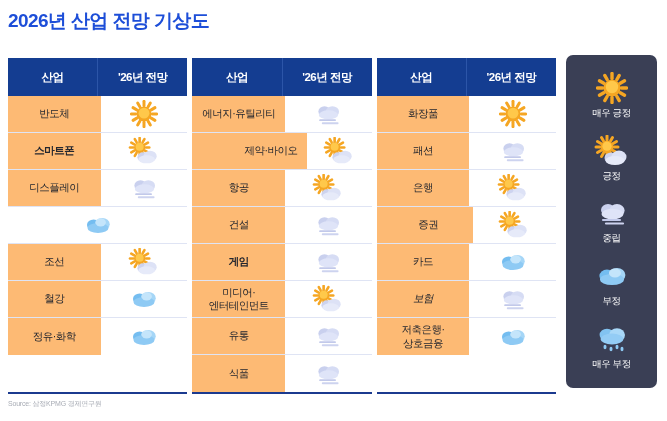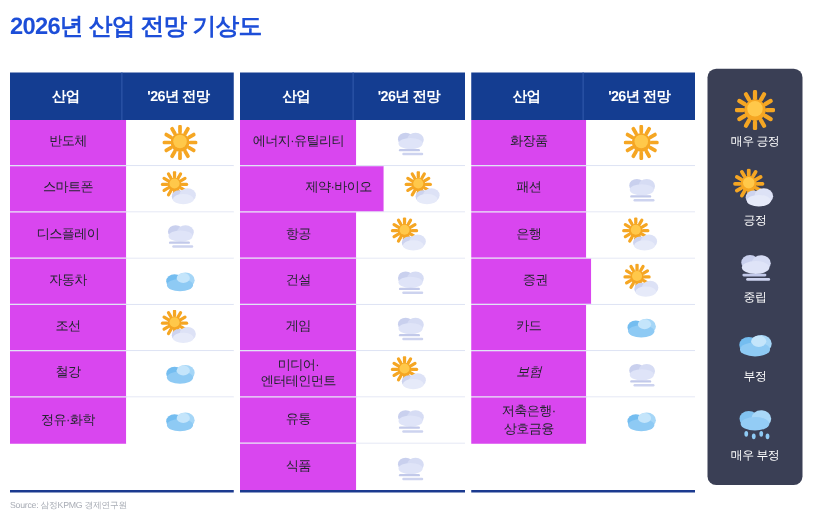--- a/index.html
+++ b/index.html
@@ -48,42 +48,42 @@
   }
   .t-head > div:first-child { border-right: 1px solid #2c55a8; }
   .t-row {
     display: flex;
     min-height: 37px;
     border-bottom: 1px solid #dfe4f4;
   }
   .t-row:last-child { border-bottom: none; }
   .c-name {
     flex: 1;
-    background: #d946ef;
+    background: #fdba74;
     font-size: 10.5px;
     color: #23262e;
     display: flex;
     align-items: center;
     justify-content: center;
     text-align: center;
     line-height: 1.25;
     letter-spacing: -0.5px;
     padding: 2px 3px;
   }
   .c-icon {
     flex: 1;
     background: #ffffff;
     display: flex;
     align-items: center;
     justify-content: center;
   }
   .legend {
     position: absolute;
     left: 566px; top: 55px;
-    width: 76px; height: 333px;
+    width: 91px; height: 333px;
     background: #3a3f55;
     border-radius: 7px;
     display: flex;
     flex-direction: column;
     justify-content: space-around;
     padding: 10px 0;
   }
   .legend-item {
     display: flex;
     flex-direction: column;
@@ -135,21 +135,21 @@
                 <line x1="20.75" y1="7.772758664047833" x2="23.25" y2="3.4426316451256405" stroke="#f5a623" stroke-width="3.4" stroke-linecap="round"></line>
                 <line x1="24.227241335952165" y1="11.249999999999996" x2="28.557368354874356" y2="8.749999999999993" stroke="#f5a623" stroke-width="3.4" stroke-linecap="round"></line>
           <circle cx="16" cy="16" r="8.6" fill="#f5a623"></circle>
           <circle cx="16" cy="15" r="6.2" fill="#ffc84a"></circle>
         </g>
       </svg>
           </span>
         </div>
       </div>
       <div class="t-row">
-        <div class="c-name" style="white-space: pre-line;">스마트폰</div>
+        <div class="c-name" style="white-space: pre-line; font-weight: bold;">스마트폰</div>
         <div class="c-icon" title="긍정">
           <span class="icon-wrap">
       <svg width="32" height="28" viewBox="0 0 36 32">
         <line x1="20" y1="12" x2="24" y2="12" stroke="#f5a623" stroke-width="3" stroke-linecap="round"></line>
               <line x1="19.062177826491073" y1="15.5" x2="22.526279441628827" y2="17.5" stroke="#f5a623" stroke-width="3" stroke-linecap="round"></line>
               <line x1="16.5" y1="18.06217782649107" x2="18.5" y2="21.526279441628823" stroke="#f5a623" stroke-width="3" stroke-linecap="round"></line>
               <line x1="13" y1="19" x2="13" y2="23" stroke="#f5a623" stroke-width="3" stroke-linecap="round"></line>
               <line x1="9.500000000000002" y1="18.062177826491073" x2="7.500000000000003" y2="21.526279441628827" stroke="#f5a623" stroke-width="3" stroke-linecap="round"></line>
               <line x1="6.937822173508929" y1="15.5" x2="3.4737205583711734" y2="17.5" stroke="#f5a623" stroke-width="3" stroke-linecap="round"></line>
               <line x1="6" y1="12" x2="2" y2="12.000000000000002" stroke="#f5a623" stroke-width="3" stroke-linecap="round"></line>
@@ -177,21 +177,20 @@
         <ellipse cx="14" cy="13" rx="7" ry="6" fill="#c9d0ee"></ellipse>
         <ellipse cx="23" cy="13.5" rx="7.6" ry="6.4" fill="#d6dcf4"></ellipse>
         <ellipse cx="18.5" cy="17" rx="11" ry="5.2" fill="#dfe4f8"></ellipse>
         <line x1="9" y1="23" x2="26" y2="23" stroke="#c2c9ea" stroke-width="2.2" stroke-linecap="round"></line>
         <line x1="12" y1="26.5" x2="29" y2="26.5" stroke="#cdd3ef" stroke-width="2.2" stroke-linecap="round"></line>
       </svg>
           </span>
         </div>
       </div>
       <div class="t-row">
-        <div class="c-name" style="white-space: pre-line;">자동차</div>
         <div class="c-icon" title="부정">
           <span class="icon-wrap">
       <svg width="32" height="28" viewBox="0 0 36 32">
         <ellipse cx="13" cy="16" rx="7.6" ry="6.4" fill="#74bdf0"></ellipse>
         <ellipse cx="23" cy="15" rx="8.4" ry="7" fill="#a5d6f7"></ellipse>
         <ellipse cx="18" cy="19.5" rx="12" ry="5.6" fill="#8ecaf4"></ellipse>
         <ellipse cx="21" cy="13" rx="6" ry="4.6" fill="#c4e5fb"></ellipse>
       </svg>
           </span>
         </div>
@@ -334,21 +333,21 @@
         <ellipse cx="14" cy="13" rx="7" ry="6" fill="#c9d0ee"></ellipse>
         <ellipse cx="23" cy="13.5" rx="7.6" ry="6.4" fill="#d6dcf4"></ellipse>
         <ellipse cx="18.5" cy="17" rx="11" ry="5.2" fill="#dfe4f8"></ellipse>
         <line x1="9" y1="23" x2="26" y2="23" stroke="#c2c9ea" stroke-width="2.2" stroke-linecap="round"></line>
         <line x1="12" y1="26.5" x2="29" y2="26.5" stroke="#cdd3ef" stroke-width="2.2" stroke-linecap="round"></line>
       </svg>
           </span>
         </div>
       </div>
       <div class="t-row">
-        <div class="c-name" style="white-space: pre-line;">게임</div>
+        <div class="c-name" style="white-space: pre-line; font-weight: bold;">게임</div>
         <div class="c-icon" title="중립">
           <span class="icon-wrap">
       <svg width="32" height="28" viewBox="0 0 36 32">
         <ellipse cx="14" cy="13" rx="7" ry="6" fill="#c9d0ee"></ellipse>
         <ellipse cx="23" cy="13.5" rx="7.6" ry="6.4" fill="#d6dcf4"></ellipse>
         <ellipse cx="18.5" cy="17" rx="11" ry="5.2" fill="#dfe4f8"></ellipse>
         <line x1="9" y1="23" x2="26" y2="23" stroke="#c2c9ea" stroke-width="2.2" stroke-linecap="round"></line>
         <line x1="12" y1="26.5" x2="29" y2="26.5" stroke="#cdd3ef" stroke-width="2.2" stroke-linecap="round"></line>
       </svg>
           </span>

